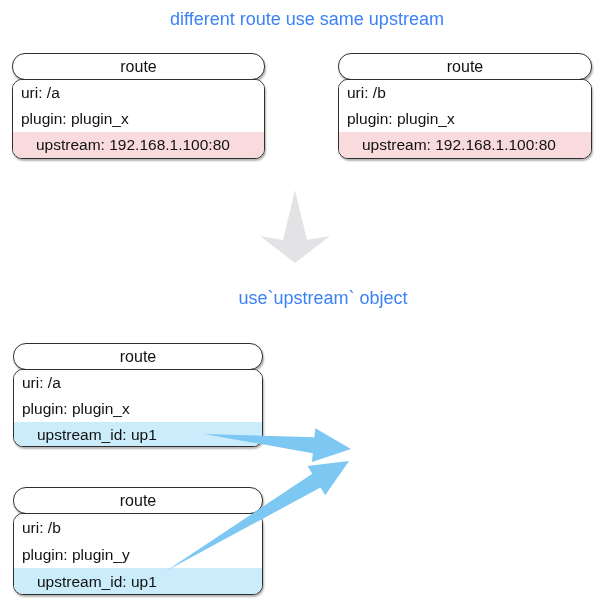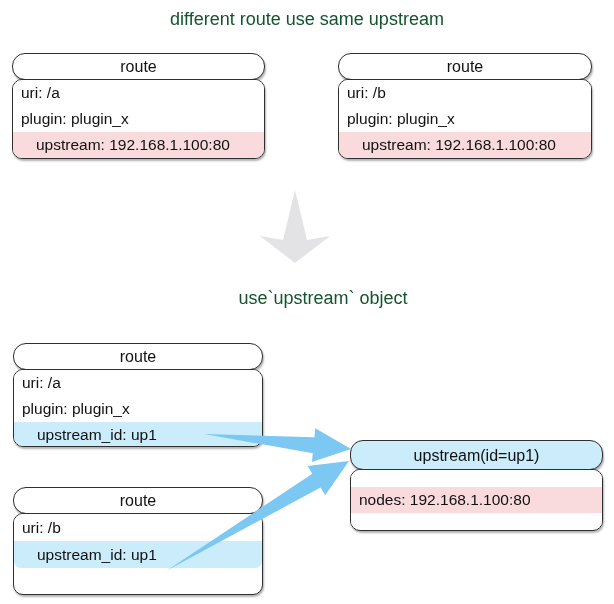--- a/index.html
+++ b/index.html
@@ -4,21 +4,21 @@
 <style>
   :root{
     --pink:#fadbdd; --blue:#cbecfa; --arrowBlue:#7cc8f3; --grayArrow:#e3e3e5; --border:#2f2f2f;
   }
   html,body{margin:0;padding:0;background:#fff;}
   .canvas{
     position:relative;width:614px;height:604px;background:#fff;overflow:hidden;
     font-family:"Liberation Sans","DejaVu Sans",sans-serif;color:#111;
   }
   .title,.caption{
-    position:absolute;left:0;width:614px;text-align:center;font-size:18px;color:#14532d;
+    position:absolute;left:0;width:614px;text-align:center;font-size:18px;color:#3b82f6;
   }
   .title{top:9px;}
   .caption{top:288px;margin-left:16px;}
   .node{position:absolute;}
   .node-header{
     position:absolute;left:0;top:0;width:100%;height:27px;line-height:26px;
     background:#fff;border:1.5px solid var(--border);border-radius:13px;
     text-align:center;font-size:16px;box-sizing:border-box;
     box-shadow:1px 2px 2px rgba(0,0,0,0.30);
   }
@@ -73,31 +73,26 @@
       <div class="row">uri: /a</div>
       <div class="row">plugin: plugin_x</div>
       <div class="row hl-blue last">upstream_id: up1</div>
     </div>
   </div>
 
   <div class="node" style="left:13px;top:487px;width:250px;height:108px">
     <div class="node-header">route</div>
     <div class="node-body" style="top:26px;height:82px">
       <div class="row" style="height:27px;line-height:27px">uri: /b</div>
+      <div class="row" style="height:27px;line-height:27px">plugin: plugin_y</div>
       <div class="row hl-blue last" style="height:27px;line-height:27px">upstream_id: up1</div>
     </div>
   </div>
 
   <div class="node" style="left:350px;top:440px;width:253px;height:92px">
-    <div class="node-header hl-blue" style="height:30px;line-height:29px">upstream(id=up1)</div>
-    <div class="node-body" style="top:29px;height:62px">
-      <div class="spacer-top"></div>
-      <div class="row hl-pink">nodes: 192.168.1.100:80</div>
-      <div class="spacer-bottom"></div>
-    </div>
   </div>
 
   <svg class="arrow-layer" width="614" height="604" viewBox="0 0 614 604">
     <polygon points="295,190 307,240 330,236 295,263 260,236 283,240" style="fill:var(--grayArrow)"></polygon>
     <polygon points="204,434 314.4,437.2 315.3,428.3 351,449 311.9,462.1 312.8,453.2" style="fill:var(--arrowBlue)"></polygon>
     <polygon points="166,571 312.3,473.7 307.6,466 349,461 325.2,495.2 320.5,487.5" style="fill:var(--arrowBlue)"></polygon>
   </svg>
 
 </div>
 

